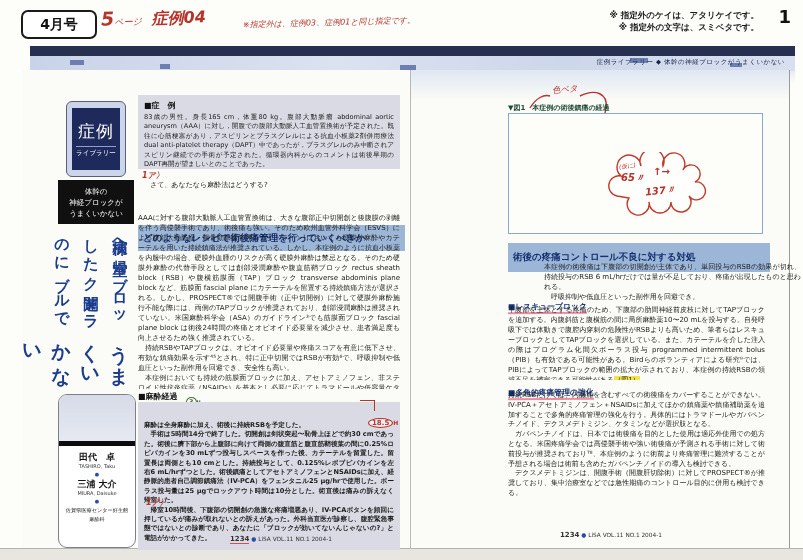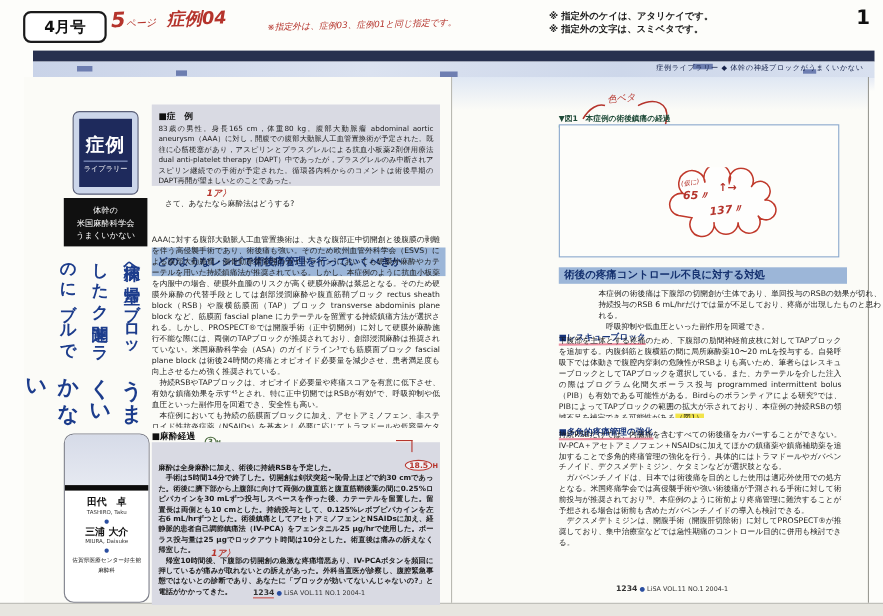--- a/index.html
+++ b/index.html
@@ -8,41 +8,41 @@
   .abs{position:absolute;}
   
   .issue-box{left:21px;top:10px;width:72px;height:25px;border:2px solid #1a1a1a;border-radius:7px;
     background:#fff;display:flex;align-items:center;justify-content:center;font-size:14px;font-weight:bold;color:#111;}
   .hand{color:#b5342c;font-style:italic;}
   .hw-title{left:101px;top:6px;transform:rotate(-2deg);white-space:nowrap;}
   .hw-title .big{font-size:19px;font-weight:bold;}
   .hw-title .small{font-size:9px;}
   .hw-title .case{font-size:16px;font-weight:bold;margin-left:10px;}
   .hw-note{left:243px;top:17px;font-size:8px;transform:rotate(-1.5deg);white-space:nowrap;}
-  .spec-notes{right:44px;top:9px;width:260px;text-align:left;font-size:8.5px;font-weight:bold;color:#1a1a1a;line-height:12px;}
+  .spec-notes{right:44px;top:9px;width:260px;text-align:right;font-size:8.5px;font-weight:bold;color:#1a1a1a;line-height:12px;}
   .page-no{right:12px;top:6px;font-size:18px;font-weight:bold;color:#111;}
   
   .band-dark{left:30px;top:46px;width:765px;height:10px;background:#27304e;}
   .band-light{left:30px;top:56px;width:765px;height:15px;
     background:linear-gradient(90deg,#c9d3e8,#dbe2f0 40%,#cdd7ea 70%,#d8e0ef);}
   .blob{position:absolute;background:#5c6da6;opacity:.85;}
   .running-head{right:18px;top:58px;font-size:6.5px;color:#16224a;letter-spacing:.5px;}
   .band-fade{left:30px;top:71px;width:765px;height:12px;background:linear-gradient(#e6ebf5,rgba(255,255,255,0));}
   
   .page{background:#fbfbf7;}
   .gutter{left:410px;top:70px;width:1px;height:478px;background:#b9b9b2;}
   .page-edge{left:789px;top:70px;width:1px;height:478px;background:#9a9a94;}
   .bottom-line{left:0;top:548px;width:803px;height:1px;background:#b5b4ae;}
   .bottom-strip{left:0;top:549px;width:803px;height:11px;background:#e7e6e0;}
   
   .badge{left:66px;top:101px;width:58px;height:74px;border:1px solid #5a5f78;border-radius:6px;background:#ccd6ea;
     display:flex;align-items:center;justify-content:center;}
   .badge-inner{width:48px;height:62px;background:#1e2a5c;color:#fff;display:flex;flex-direction:column;
     align-items:center;justify-content:center;gap:3px;}
-  .badge-inner .t{font-size:17px;font-weight:bold;letter-spacing:1px;text-align:right;}
+  .badge-inner .t{font-size:17px;font-weight:normal;letter-spacing:1px;text-align:right;}
   .badge-inner .s{font-size:6.5px;border-top:1px solid #8fa0cc;padding-top:2px;}
   .series-box{left:58px;top:180px;width:76px;height:44px;background:#101010;color:#fff;
     display:flex;flex-direction:column;align-items:center;justify-content:center;font-size:7.5px;line-height:11px;}
   .vtitle{left:42px;top:228px;width:92px;height:166px;writing-mode:vertical-rl;color:#1c3c8c;font-weight:bold;
     display:flex;justify-content:center;}
   .vtitle div{line-height:29px;letter-spacing:1px;}
   .vtitle .l1,.vtitle .l2{font-size:15px;}
   .vtitle .l3{font-size:19px;}
   .author-box{left:58px;top:394px;width:76px;height:152px;border:1px solid #7d7f8a;border-radius:9px;background:#fff;overflow:hidden;}
   .author-fill{height:46px;background:linear-gradient(#d6dbe8,#e6e9f1);}
@@ -57,21 +57,21 @@
   .jtext{font-size:7px;line-height:10px;color:#1c1c1c;text-align:justify;}
   .jtext p{margin:0;}
   .jtext p.ind{text-indent:1em;}
   .sec-bar{background:#9cb6d8;color:#14306e;font-weight:bold;font-size:9.5px;display:flex;align-items:center;padding-left:5px;}
   .subhead{font-size:7.8px;font-weight:bold;color:#16337a;}
   .pink-underline{border-bottom:2px solid rgba(226,82,112,.65);display:inline-block;transform:rotate(-.4deg);}
   .footer{font-size:5.8px;color:#333;white-space:nowrap;}
   .footer .pg{font-size:7px;font-weight:bold;border-bottom:1px solid rgba(200,50,40,.8);margin-top:24px;}
   .footer .dot{color:#2a4ea0;}
   
-  .space-mark{font-size:8px;font-weight:bold;margin-left:46px;}
+  .space-mark{font-size:8px;font-weight:bold;}
   .circ{border:1.2px solid #b5342c;border-radius:50%/50%;padding:0 3px;font-size:7px;font-weight:bold;color:#b5342c;background:rgba(255,255,255,.6);}
   .unitH{font-size:6px;font-weight:bold;color:#b5342c;}
   .green-mark{border:1px solid #4a6a3f;border-radius:50%;color:#4a6a3f;font-size:6.5px;padding:0 2px;font-weight:bold;}
   .green-unit{font-size:5px;color:#4a6a3f;font-weight:bold;}
   .fig-caption{font-size:7px;font-weight:bold;color:#1f4a38;border-bottom:2px solid #3a9a50;padding-bottom:1px;white-space:nowrap;}
   .fig-box{border:1px solid #8aa8cc;background:#fdfdfa;}
   .cloud-text{position:absolute;color:#b5342c;font-style:italic;text-align:left;}
   .highlight{background:#f2e44a;}
   .bracket{width:14px;height:10px;border-top:1.5px solid #b5342c;border-right:1.5px solid #b5342c;}
 </style>
@@ -113,21 +113,21 @@
   <div class="abs bottom-strip"></div>
 
   <div class="abs badge">
     <div class="badge-inner">
       <span class="t">症例</span>
       <span class="s">ライブラリー</span>
     </div>
   </div>
   <div class="abs series-box">
     <div>体幹の</div>
-    <div>米国麻酔科学会</div>
+    <div>神経ブロックが</div>
     <div>うまくいかない</div>
   </div>
   <div class="abs vtitle">
     <div class="l1">病棟へ帰室したのに</div>
     <div class="l2">ブロック関連トラブルで</div>
     <div class="l3">うまくいかない</div>
   </div>
   <div class="abs author-box">
     <div class="author-fill"></div>
     <div class="author-bar"></div>
@@ -197,21 +197,21 @@
   <div class="abs fig-box" style="left:508px;top:113px;width:253px;height:119px;">
     <svg class="abs" style="left:92px;top:38px;" width="110" height="66" viewBox="0 0 110 66">
       <path d="M16,44 a10,10 0 1,1 4,-20 a12,12 0 1,1 20,-10 a12,12 0 1,1 22,0 a11,11 0 1,1 20,4 a9,9 0 1,1 12,12 a9,9 0 1,1 -6,14 a10,10 0 1,1 -18,6 a11,11 0 1,1 -22,0 a11,11 0 1,1 -20,-4 z" fill="rgba(255,255,255,.5)" stroke="#c0392b" stroke-width="1.4"></path>
     </svg>
     <div class="cloud-text" style="left:110px;top:48px;font-size:6px;transform:rotate(-8deg);">(仮に)</div>
     <div class="cloud-text" style="left:112px;top:57px;font-size:10px;font-weight:bold;">65〃</div>
     <div class="cloud-text" style="left:144px;top:52px;font-size:10px;font-weight:bold;">↑→</div>
     <div class="cloud-text" style="left:136px;top:70px;font-size:10px;font-weight:bold;transform:rotate(-6deg);">137〃</div>
   </div>
 
-  <div class="abs sec-bar" style="left:508px;top:243px;width:257px;height:15px;">
+  <div class="abs sec-bar" style="left:508px;top:243px;width:257px;height:29px;">
     <span>術後の疼痛コントロール不良に対する対処</span>
   </div>
 
   <div class="abs jtext" style="left:508px;top:262px;width:257px;margin-left:36px;">
     <p>本症例の術後痛は下腹部の切開創が主体であり、単回投与のRSBの効果が切れ、持続投与のRSB 6 mL/hrだけでは量が不足しており、疼痛が出現したものと思われる。</p>
     <p class="ind">呼吸抑制や低血圧といった副作用を回避でき。</p>
   </div>
 
   <div class="abs" style="left:508px;top:294px;">
     <span class="subhead pink-underline">■レスキューブロック</span>

